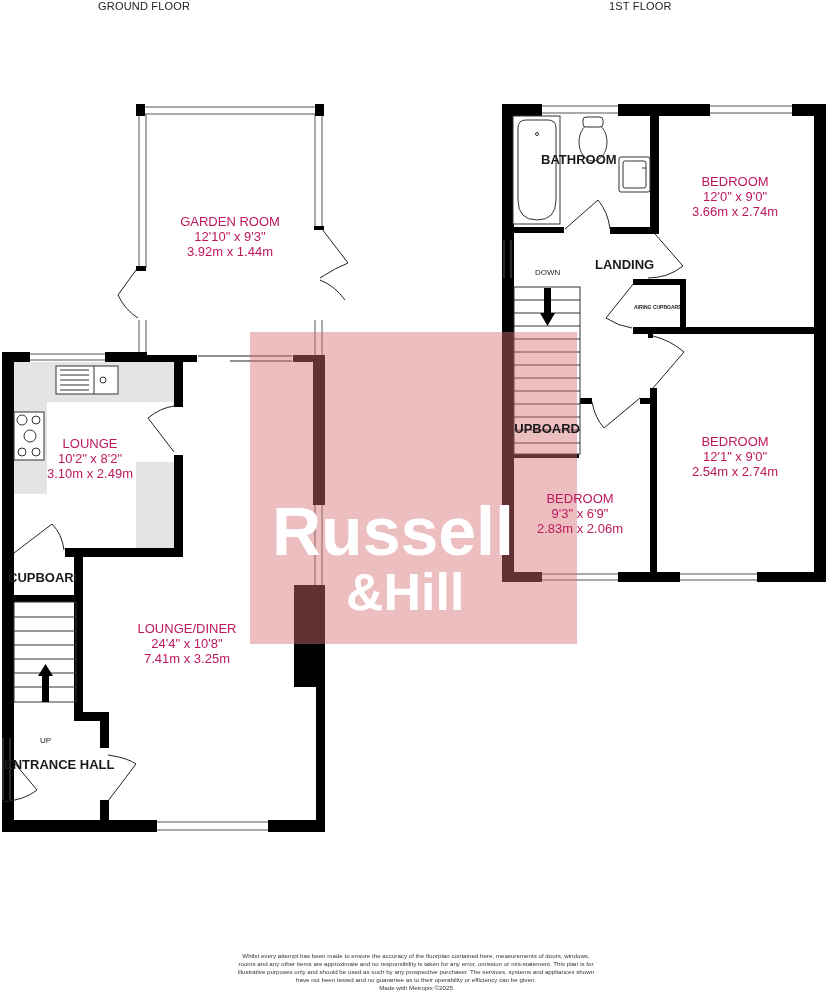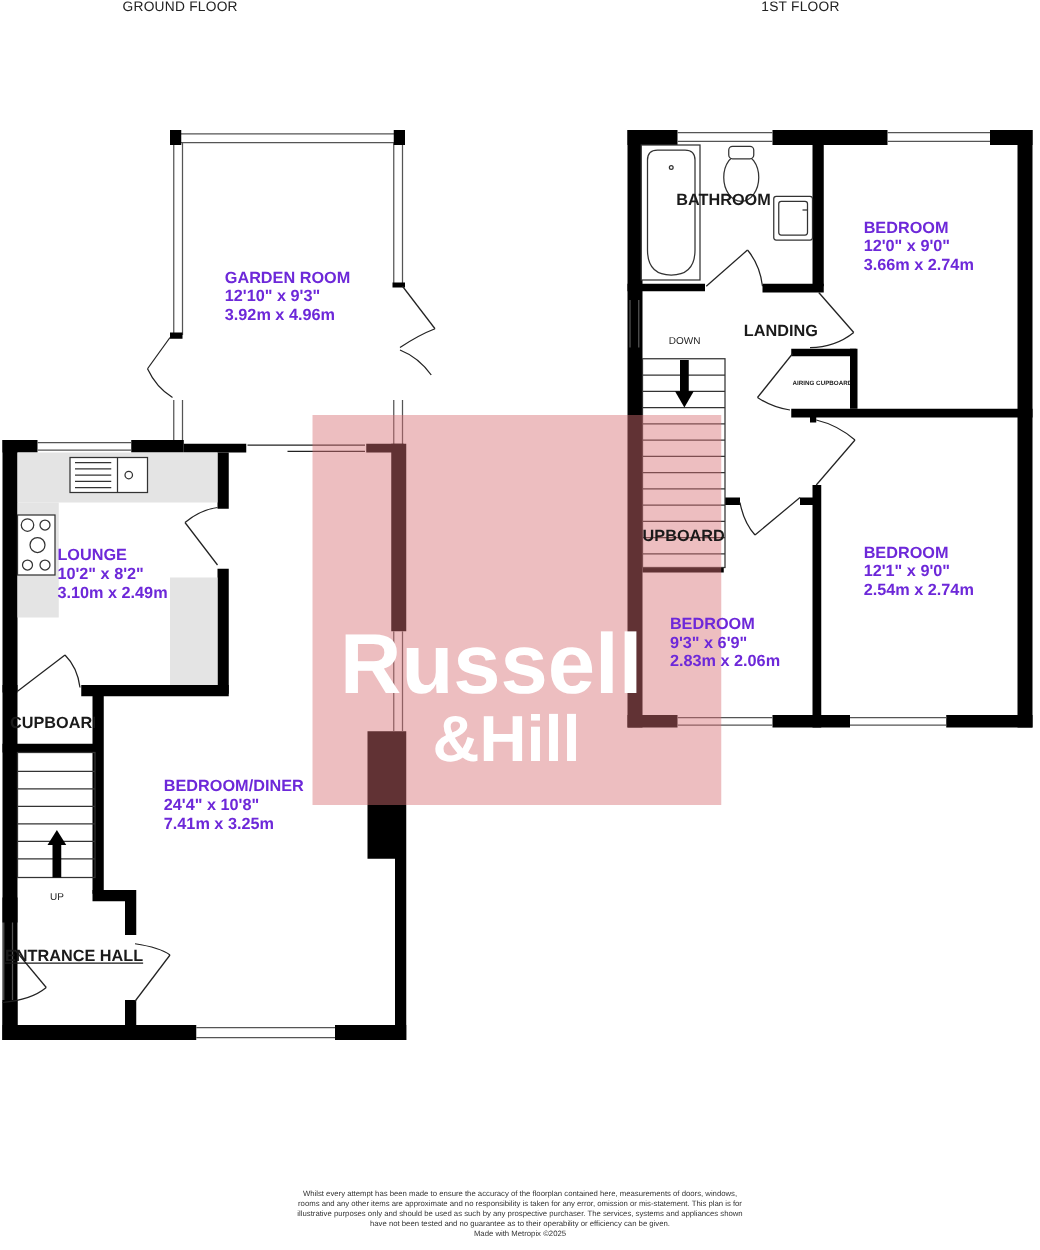--- a/index.html
+++ b/index.html
@@ -1,20 +1,20 @@
 <!DOCTYPE html>
 <html><head>
 <meta charset="utf-8">
 <style>
   html, body { margin:0; padding:0; background:#ffffff; }
   body { width:832px; height:1000px; position:relative; overflow:hidden;
          font-family:"Liberation Sans", sans-serif; color:#111; }
   .floor-title { position:absolute; top:0; font-size:11px; color:#222; letter-spacing:0.2px; }
   svg.plan { position:absolute; left:0; top:0; }
-  .room-label { position:absolute; text-align:left; font-weight:bold; font-size:13px; line-height:15px; color:#6d28d9; white-space:nowrap; transform:translateX(-50%); }
+  .room-label { position:absolute; text-align:center; font-weight:normal; font-size:13px; line-height:15px; color:#be185d; white-space:nowrap; transform:translateX(-50%); }
   .room-label .name { font-size:13px; }
   .small-label { position:absolute; font-size:8px; color:#222; white-space:nowrap; }
   .tiny-label { position:absolute; font-size:5px; font-weight:bold; color:#222; white-space:nowrap; }
   .partial-label { position:absolute; font-weight:bold; font-size:13px; color:#1a1a1a; white-space:nowrap; }
   .disclaimer { position:absolute; left:236px; top:952px; width:360px; text-align:center; font-size:6.2px; line-height:8px; color:#333; }
   .watermark { position:absolute; left:250px; top:332px; width:327px; height:312px; background:rgba(214,110,115,0.45); pointer-events:none; }
   .wm-text { position:absolute; color:#fff; font-weight:bold; white-space:nowrap; }
 </style>
 </head>
 <body>
@@ -226,35 +226,35 @@
 </svg>
 
 <div class="watermark">
   <div class="wm-text" style="left:22px; top:160px; font-size:68px;">Russell</div>
   <div class="wm-text" style="left:96px; top:230px; font-size:52px;">&amp;Hill</div>
 </div>
 
 <div class="room-label" style="left:230px; top:214px;">
   <div class="name">GARDEN ROOM</div>
   <div>12'10"  x 9'3"</div>
-  <div>3.92m  x 4.96m</div>
+  <div>3.92m  x 1.44m</div>
 </div>
 <div class="room-label" style="left:90px; top:436px;">
   <div class="name">LOUNGE</div>
   <div>10'2"  x 8'2"</div>
   <div>3.10m  x 2.49m</div>
 </div>
 <div class="room-label" style="left:187px; top:621px;">
-  <div class="name">BEDROOM/DINER</div>
+  <div class="name">LOUNGE/DINER</div>
   <div>24'4"  x 10'8"</div>
   <div>7.41m  x 3.25m</div>
 </div>
-<div class="partial-label" style="left:4px; top:757px;text-decoration:underline;">ENTRANCE HALL</div>
+<div class="partial-label" style="left:4px; top:757px;">ENTRANCE HALL</div>
 <div class="partial-label" style="left:8px; top:570px; width:68px; overflow:hidden;">CUPBOARD</div>
-<div class="small-label" style="left:40px; top:713px;">UP</div>
+<div class="small-label" style="left:40px; top:736px;">UP</div>
 
 <div class="partial-label" style="left:541px; top:152px;">BATHROOM</div>
 <div class="room-label" style="left:735px; top:174px;">
   <div class="name">BEDROOM</div>
   <div>12'0"  x 9'0"</div>
   <div>3.66m  x 2.74m</div>
 </div>
 <div class="partial-label" style="left:571px; top:257px;padding-left:24px;">LANDING</div>
 <div class="tiny-label" style="left:634px; top:304px; width:46px; overflow:hidden;">AIRING CUPBOARD</div>
 <div class="partial-label" style="left:514px; top:421px; width:66px; overflow:hidden; direction:rtl;">CUPBOARD</div>

